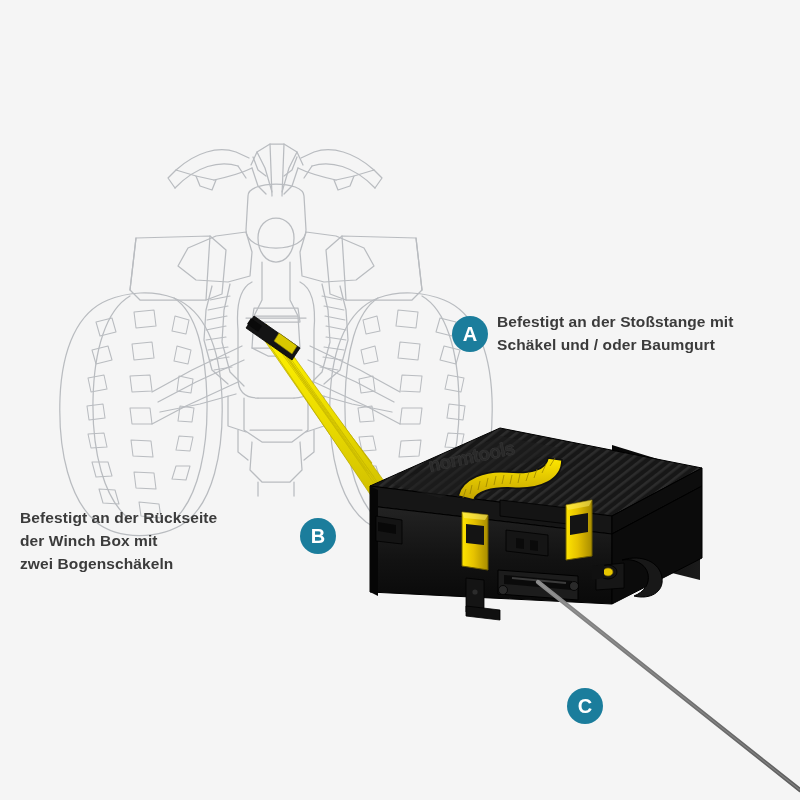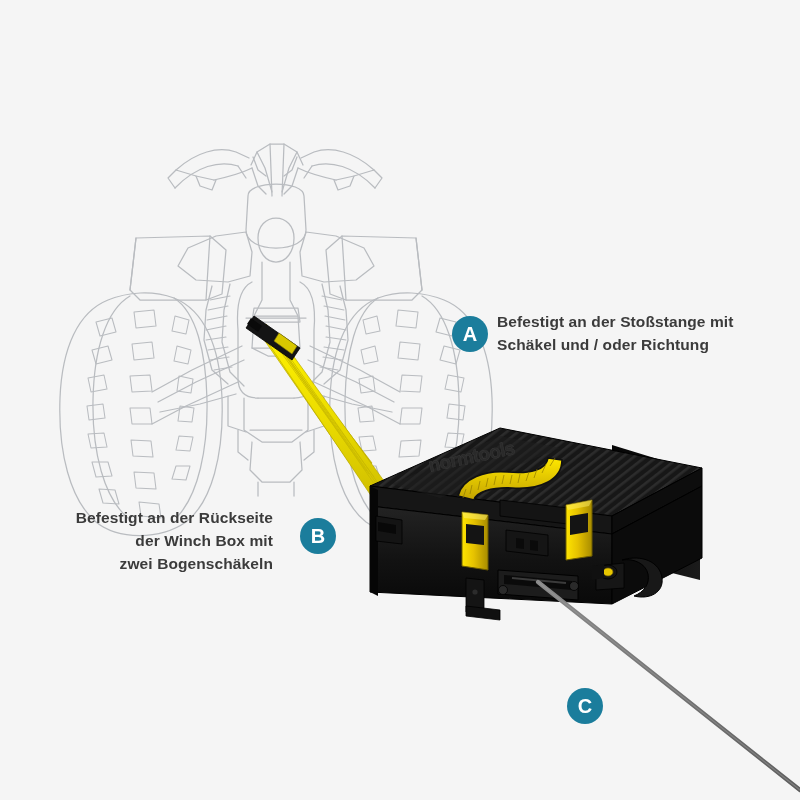--- a/index.html
+++ b/index.html
@@ -35,24 +35,24 @@
     white-space: pre-line;
     letter-spacing: 0.1px;
   }
   #callout-a-text {
     left: 497px;
     top: 310px;
     text-align: left;
     width: 280px;
   }
   #callout-b-text {
-    left: 3px;
+    left: 20px;
     top: 506px;
     width: 270px;
-    text-align: right;
+    text-align: left;
   }
   #callout-c-text {
     left: 150px;
     top: 696px;
     width: 400px;
     text-align: right;
   }
   
   .badge {
     position: absolute;
@@ -391,21 +391,21 @@
     </g>
 
     <g>
       <path d="M538 582 L800 790" stroke="url(#cableGrad)" stroke-width="4.2" fill="none" stroke-linecap="round"></path>
       <path d="M538 582 L800 790" stroke="#9a9a9a" stroke-width="1.1" fill="none" opacity="0.55"></path>
     </g>
   </svg>
 
   <div class="badge" id="badge-a">A</div>
   <div class="callout-text" id="callout-a-text">Befestigt an der Stoßstange mit
-Schäkel und / oder Richtung</div>
+Schäkel und / oder Baumgurt</div>
 
   <div class="badge" id="badge-b">B</div>
   <div class="callout-text" id="callout-b-text">Befestigt an der Rückseite
 der Winch Box mit
 zwei Bogenschäkeln</div>
 
   <div class="badge" id="badge-c">C</div>
 
 </div>
 

